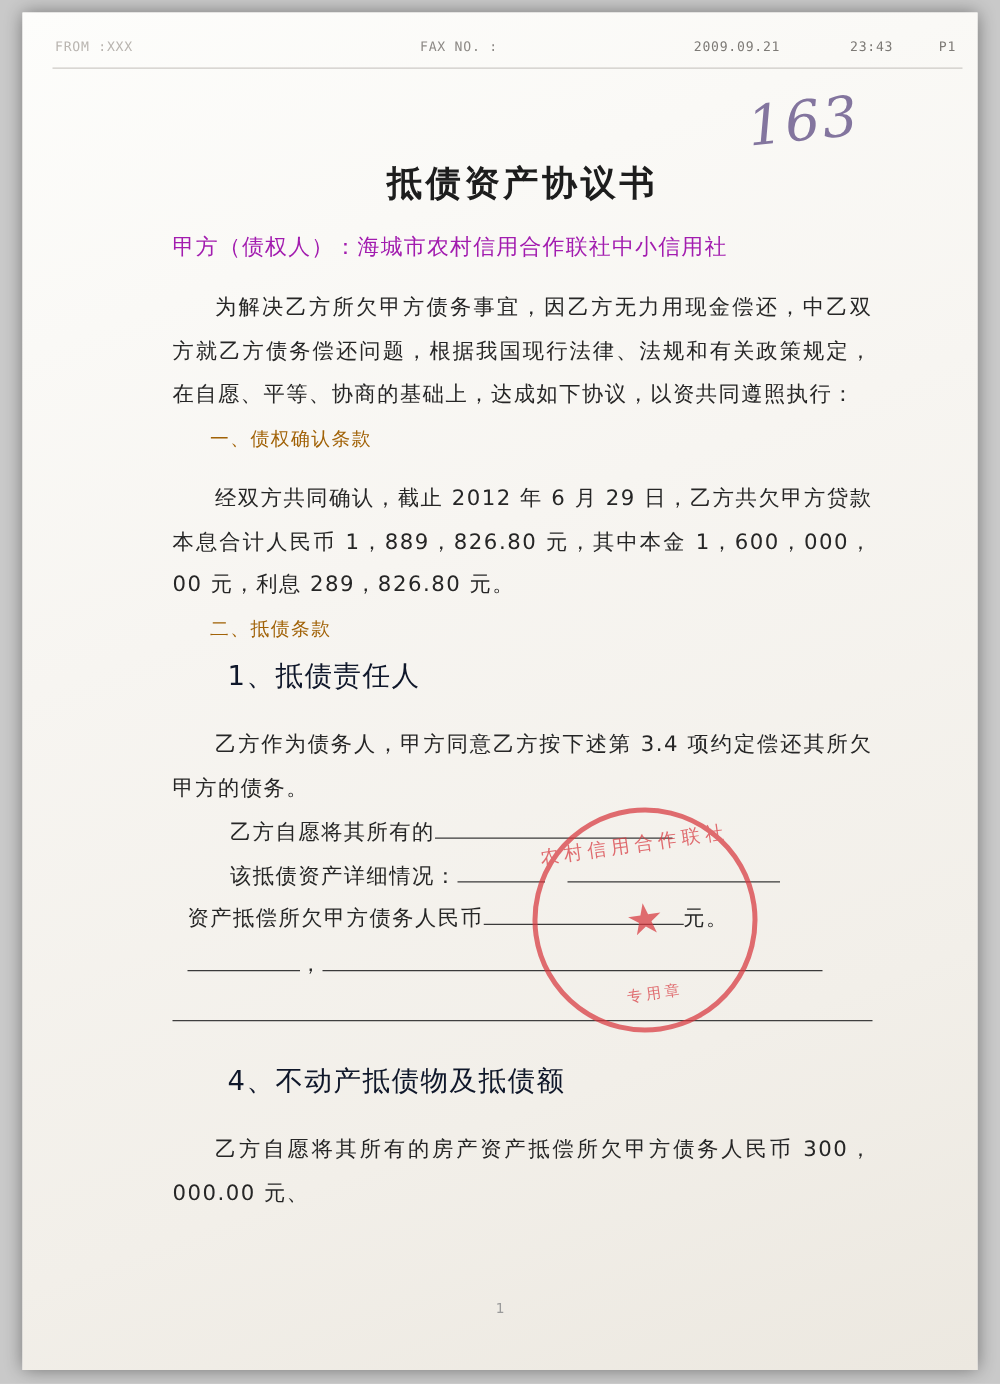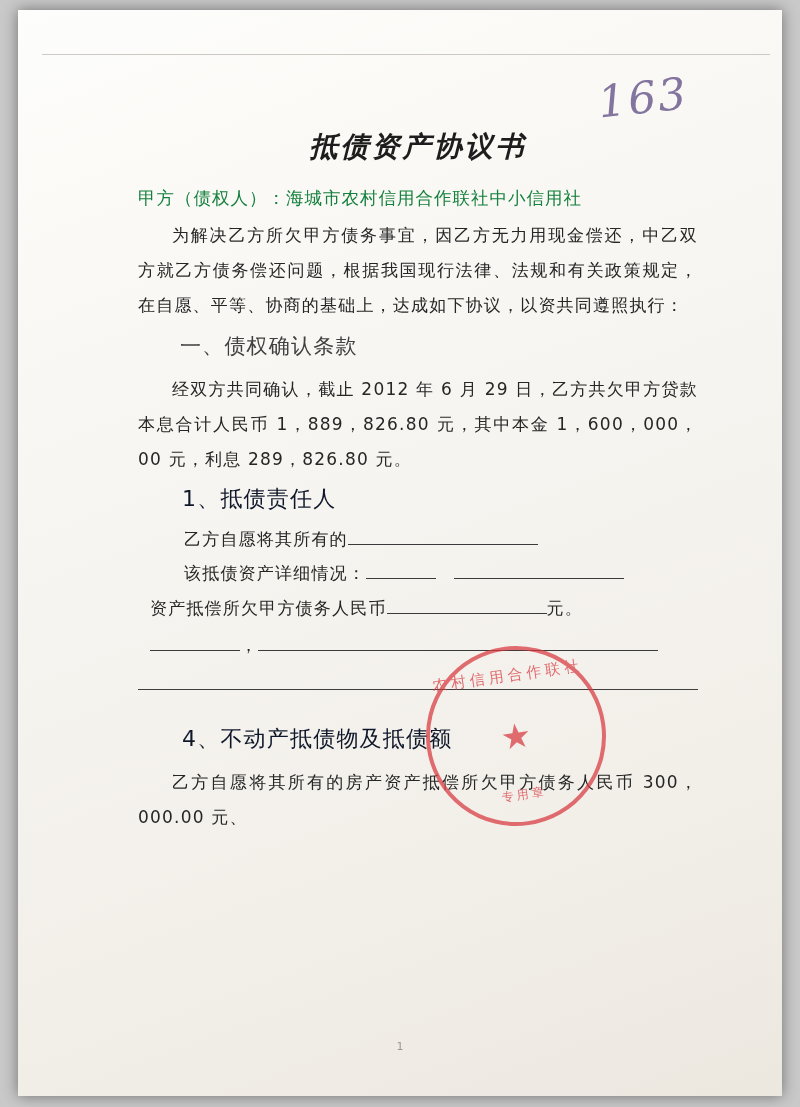--- a/index.html
+++ b/index.html
@@ -88,43 +88,42 @@
     font-family: "DejaVu Sans", sans-serif;
   }
   .doc-title {
     text-align: center;
     font-size: 28px;
     font-weight: bold;
     letter-spacing: 3px;
     color: #1d1d1d;
     margin-bottom: 16px;
     font-family: "DejaVu Serif", serif;
-    font-style: italic;
   }
   .party-line {
     font-size: 17.5px;
     line-height: 1.85;
     letter-spacing: 1px;
-    color: #15803d;
+    color: #a21caf;
   }
   .para {
     font-size: 17px;
     line-height: 2.05;
     letter-spacing: 1.2px;
     text-align: justify;
     color: #262626;
-    margin-top: 4px;
+    margin-top: 15px;
   }
   .indent2 { text-indent: 2em; }
   .section-h {
-    font-size: 21px;
+    font-size: 15px;
     line-height: 2.05;
     letter-spacing: 1.2px;
     text-indent: 2em;
-    color: #404040;
+    color: #a16207;
     margin-top: 2px;
   }
   .sub-h {
     font-size: 22px;
     line-height: 2.05;
     letter-spacing: 1.2px;
     text-indent: 2em;
     color: #0f172a;
   }
   .blankline {
@@ -204,40 +203,49 @@
     color: #9a9a9a;
   }
 </style>
 </head>
 <body>
 
 <div id="page">
   <div class="sheet">
     <div class="inner">
 
+      <div class="fax-header">
+        <span class="fax-from">FROM :XXX</span>
+        <span class="fax-no">FAX NO. :</span>
+        <span class="fax-date">2009.09.21</span>
+        <span class="fax-time">23:43</span>
+        <span class="fax-page">P1</span>
+      </div>
       <div class="hrule"></div>
 
       <div class="handwritten">163</div>
 
       <div class="ghost" style="left:140px; top:130px;">　　　　　　　　</div>
       <div class="ghost" style="left:150px; top:540px;">　　　　　　　　</div>
 
       <div class="doc-body">
 
         <div class="doc-title">抵债资产协议书</div>
 
         <div class="party-line">甲方（债权人）：海城市农村信用合作联社中小信用社</div>
 
         <div class="para indent2">为解决乙方所欠甲方债务事宜，因乙方无力用现金偿还，中乙双方就乙方债务偿还问题，根据我国现行法律、法规和有关政策规定，在自愿、平等、协商的基础上，达成如下协议，以资共同遵照执行：</div>
 
         <div class="section-h">一、债权确认条款</div>
         <div class="para indent2">经双方共同确认，截止 2012 年 6 月 29 日，乙方共欠甲方贷款本息合计人民币 1，889，826.80 元，其中本金 1，600，000，00 元，利息 289，826.80 元。</div>
 
+        <div class="section-h">二、抵债条款</div>
 
         <div class="sub-h">1、抵债责任人</div>
+        <div class="para indent2">乙方作为债务人，甲方同意乙方按下述第 3.4 项约定偿还其所欠甲方的债务。</div>
 
 
         <div class="fill-row" style="text-indent:2em;">
           <span>乙方自愿将其所有的</span><span class="blankline" style="width:190px;"></span>
         </div>
         <div class="fill-row" style="text-indent:2em;">
           <span>该抵债资产详细情况：</span><span class="blankline" style="width:70px;"></span>　<span class="blankline" style="width:170px;"></span>
         </div>
 
         <div class="fill-row">

